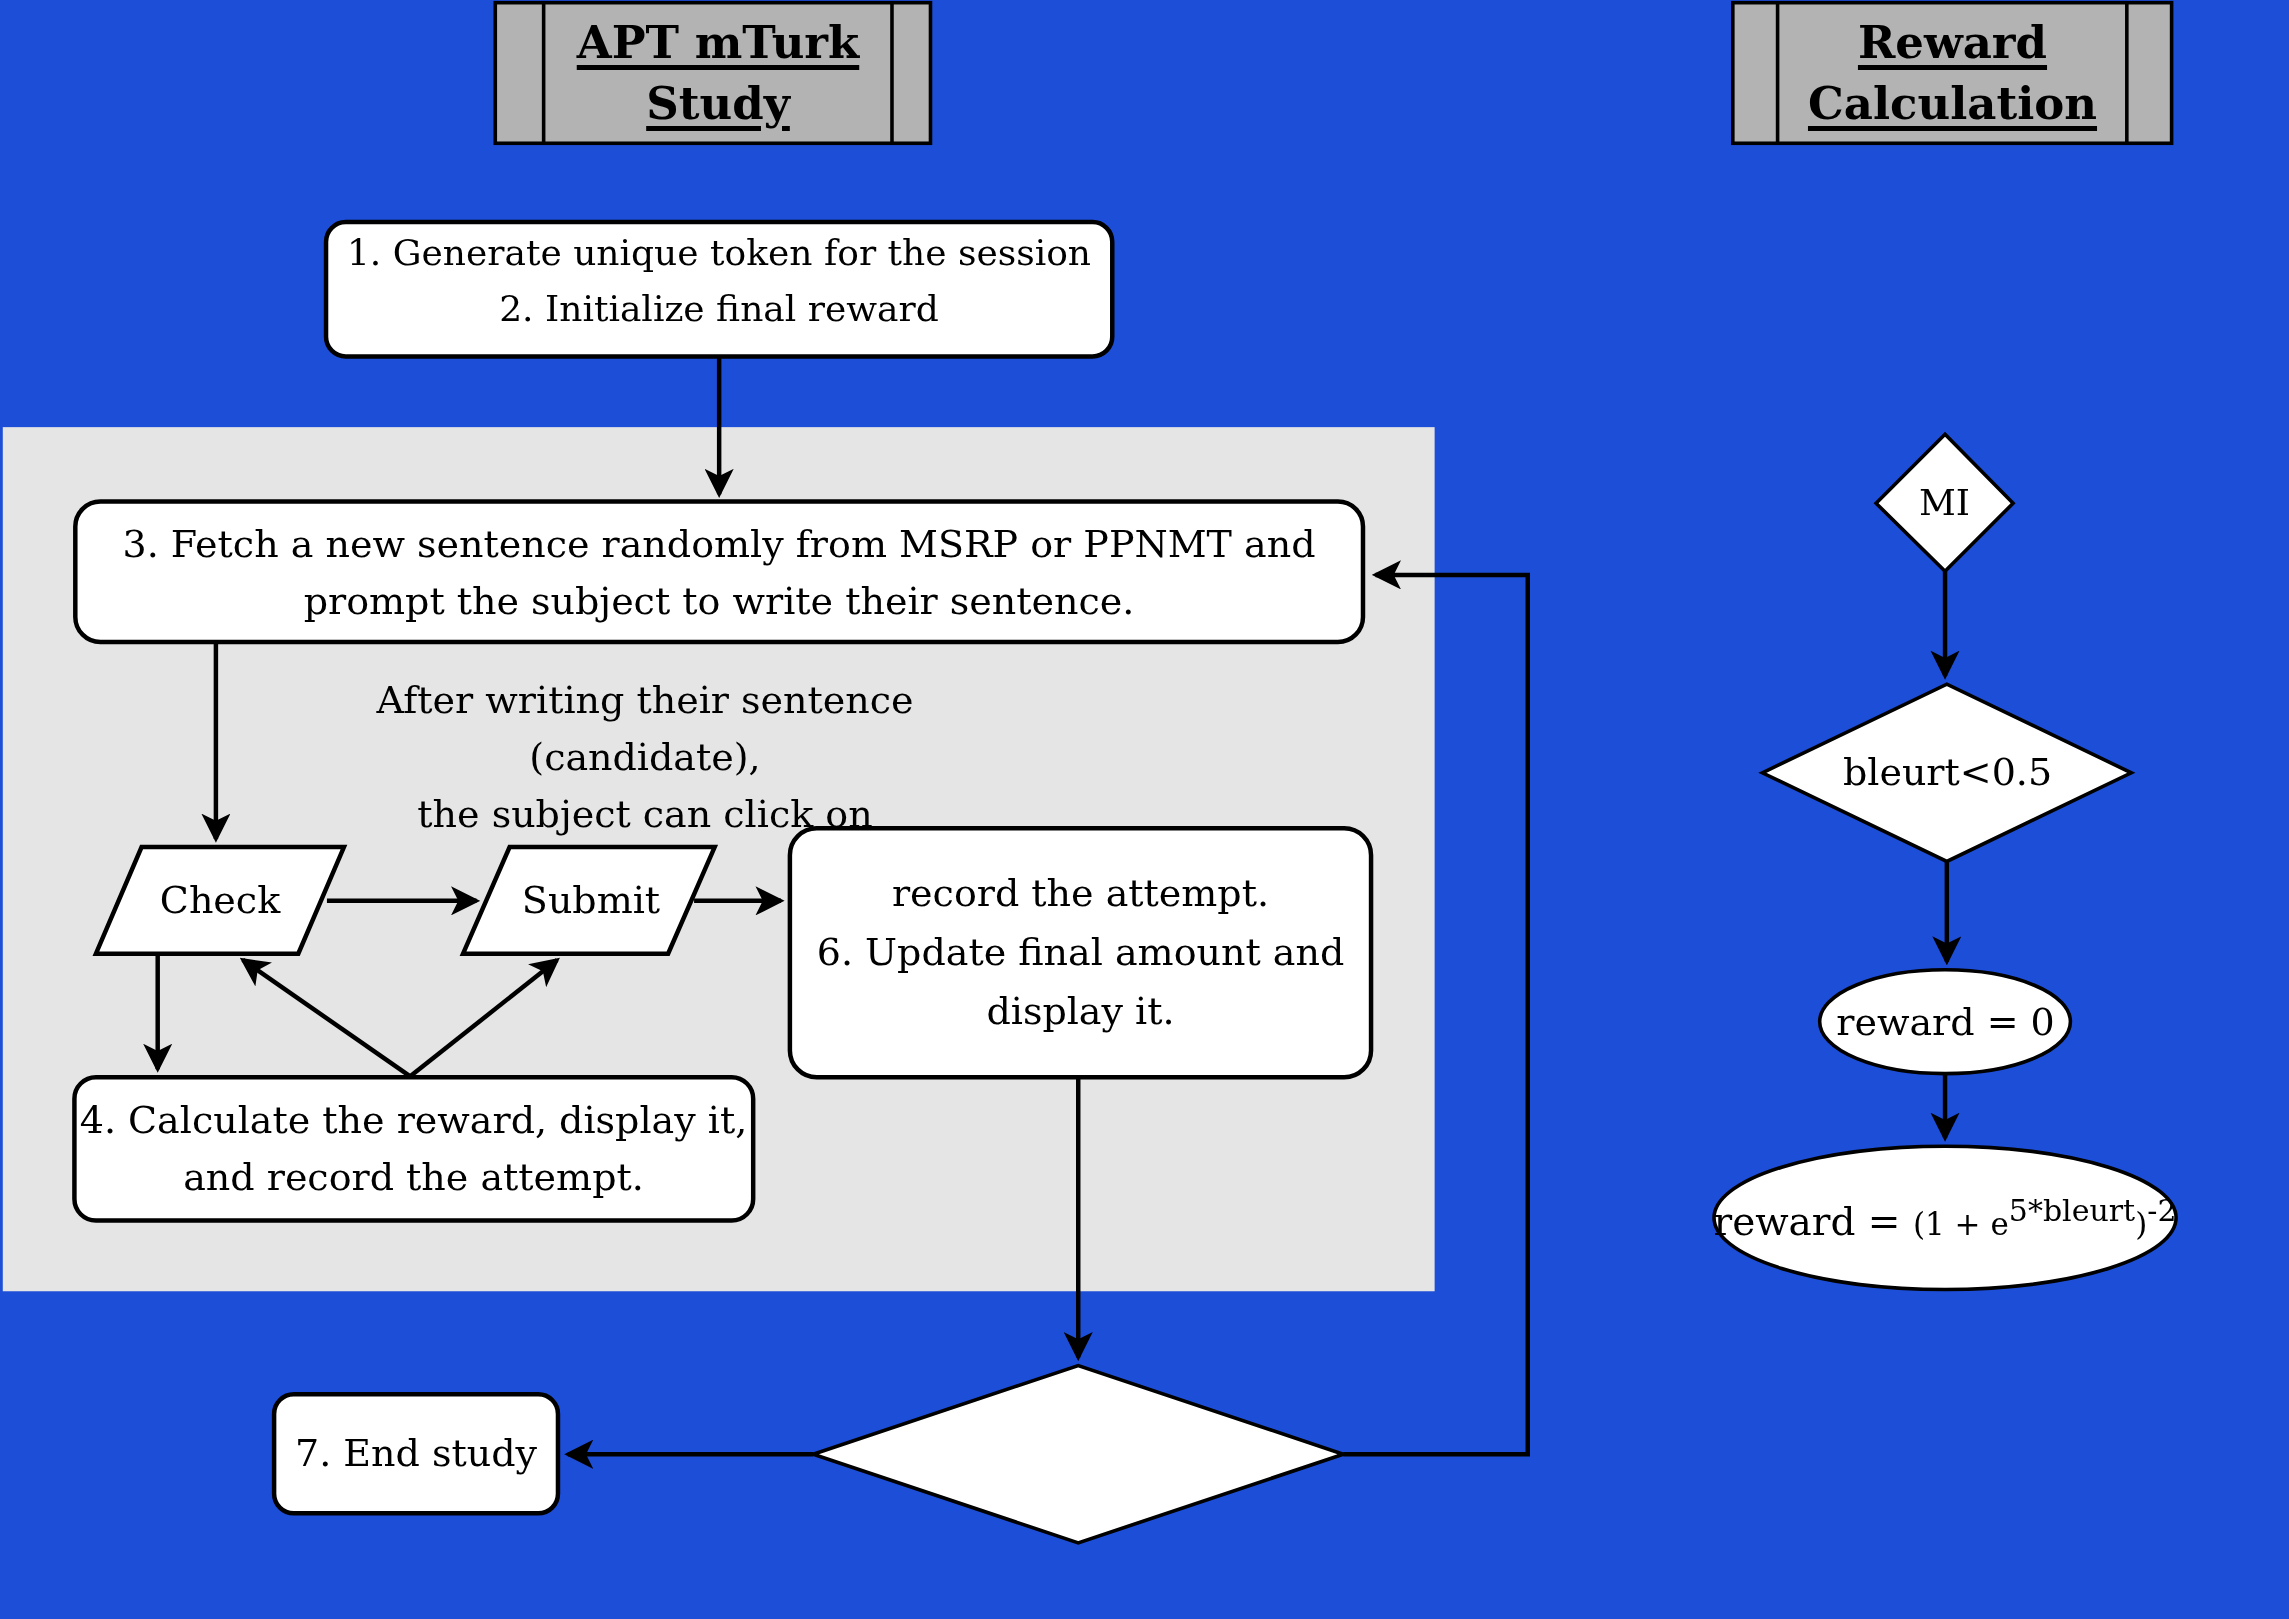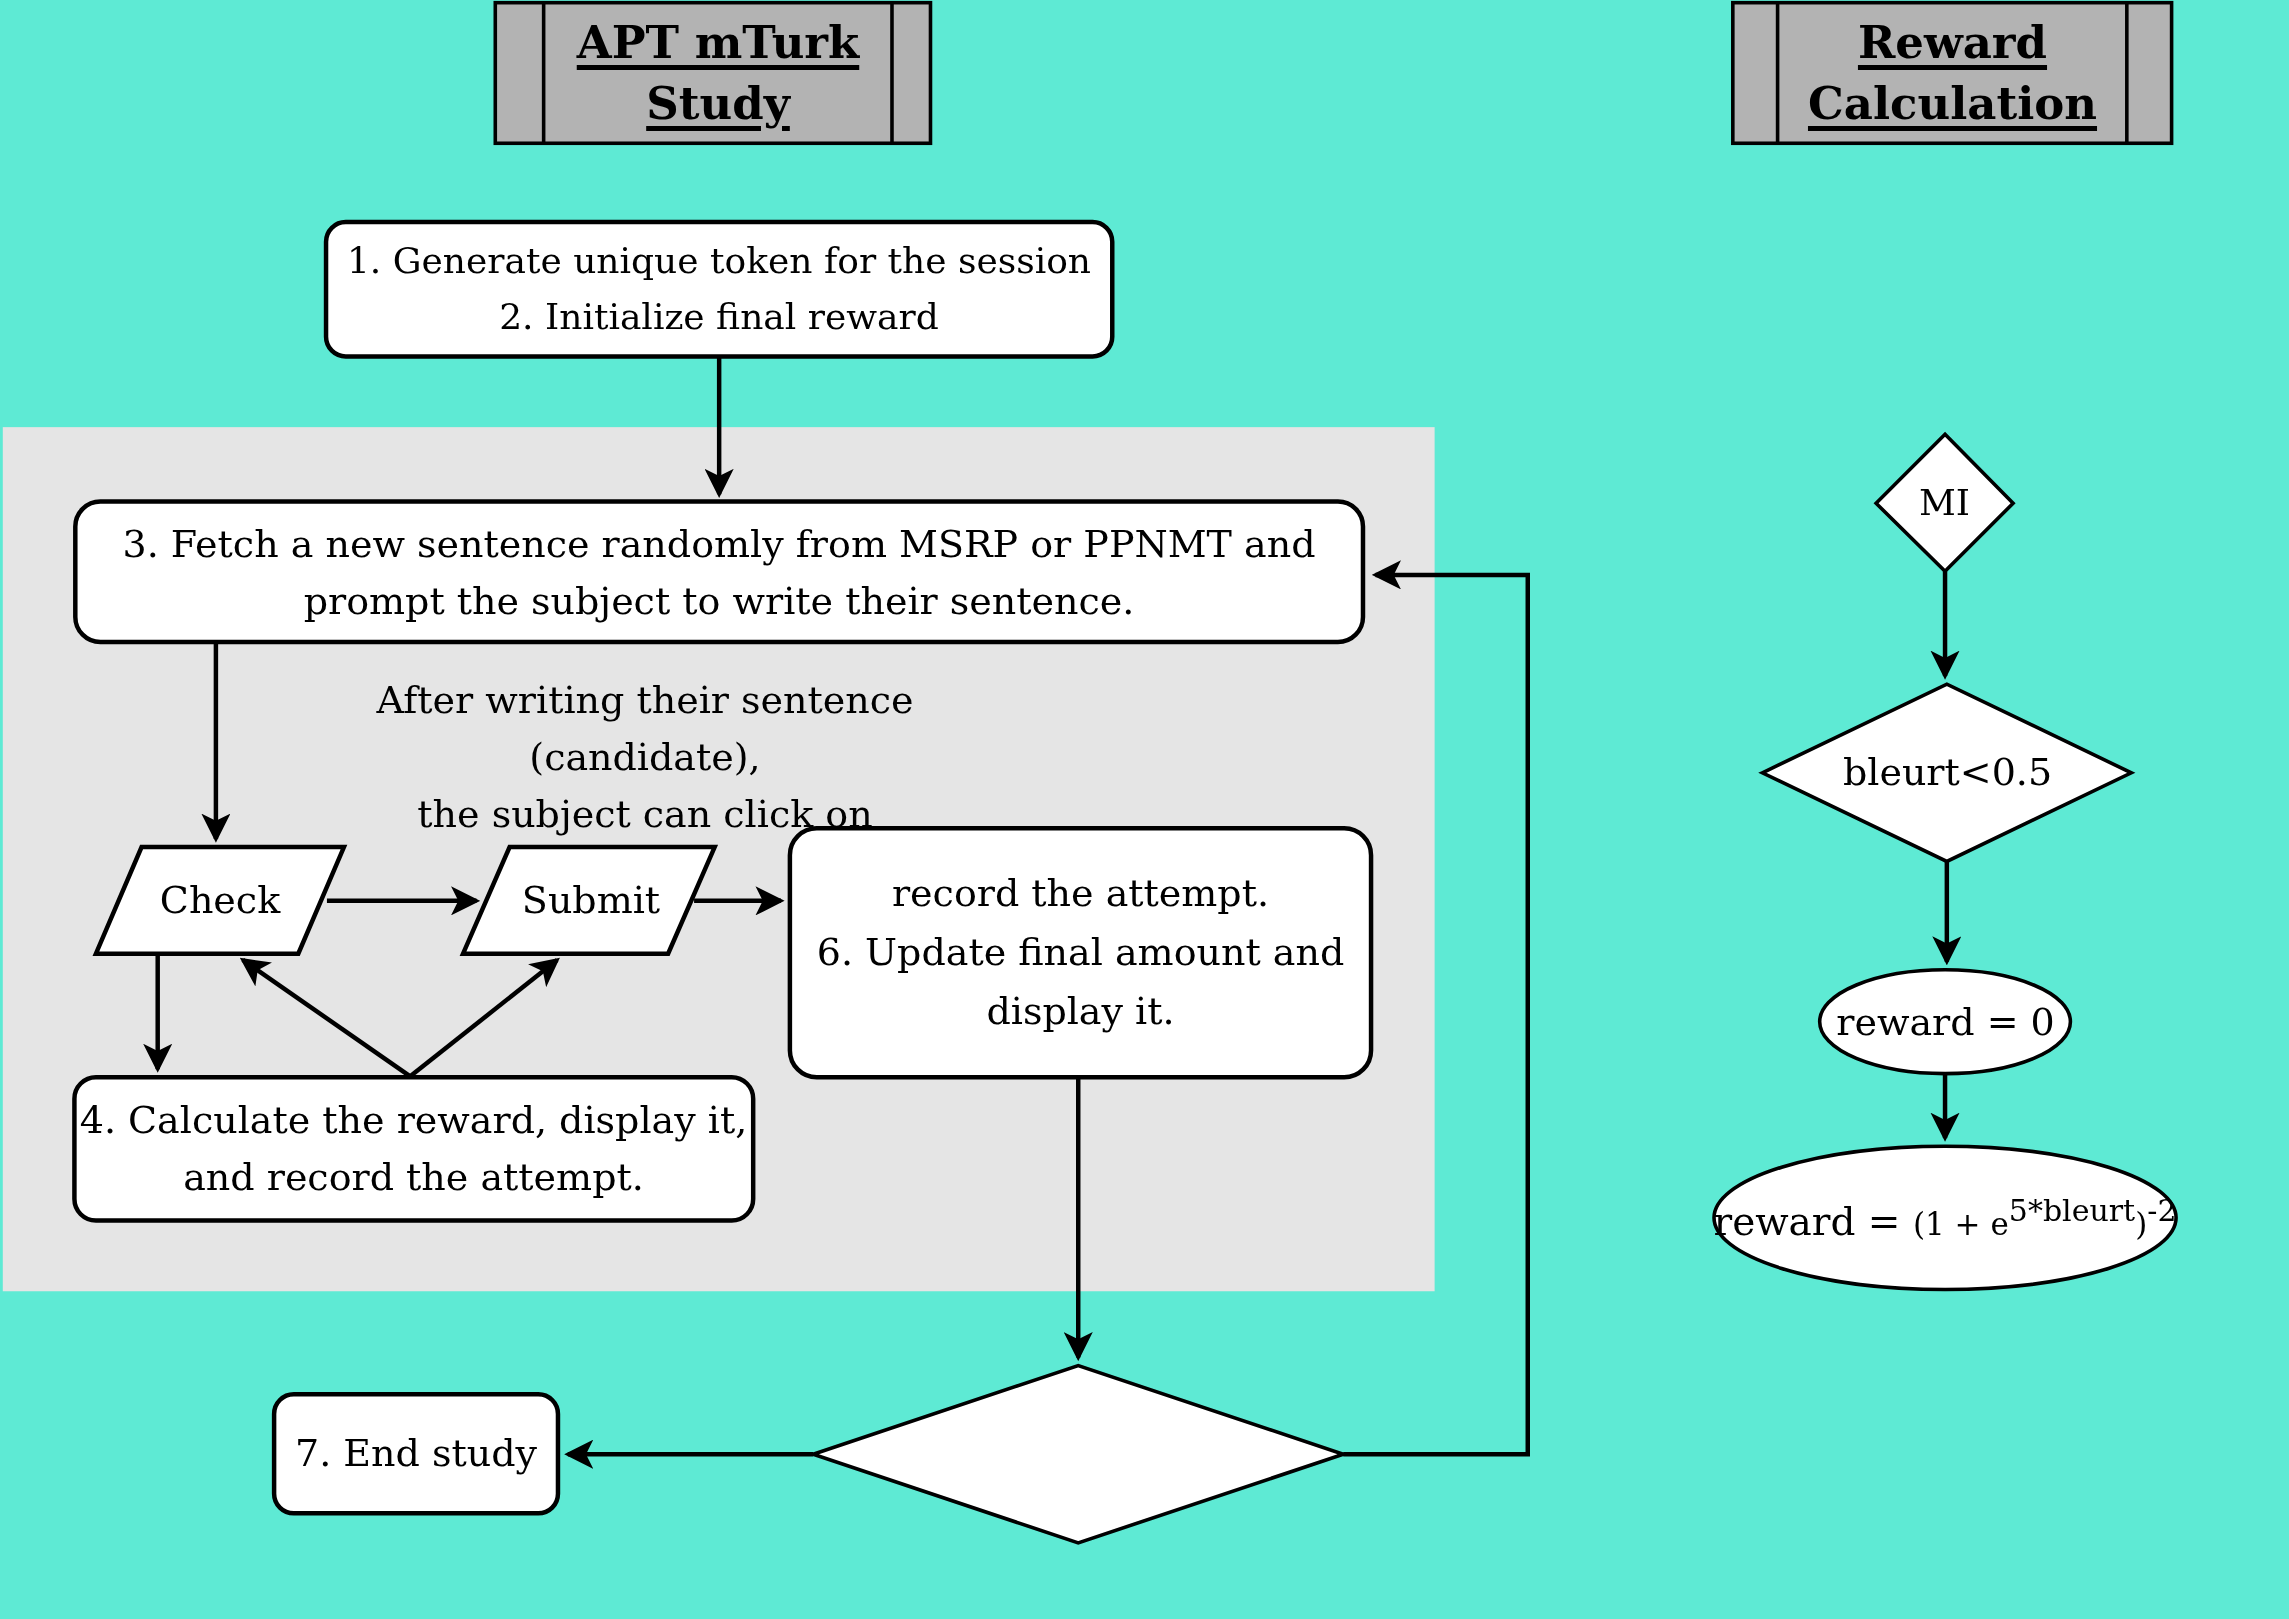--- a/index.html
+++ b/index.html
@@ -1,16 +1,16 @@
 <!DOCTYPE html>
 <html style="font-size:14.3px"><head>
 <meta charset="utf-8">
 <style>
   html,body{margin:0;padding:0;background:#000;}
-  #canvas{position:relative;width:2289px;height:1619px;background:#5eead4;overflow:hidden;
+  #canvas{position:relative;width:2289px;height:1619px;background:#1d4ed8;overflow:hidden;
           font-family:"DejaVu Serif", serif;}
   #shapes{position:absolute;left:0;top:0;}
   .txt{position:absolute;display:flex;flex-direction:column;align-items:center;
        justify-content:center;text-align:center;color:#000;}
   .title{font-weight:bold;font-size:45px;line-height:61px;text-decoration:underline;
          text-decoration-thickness:4.5px;text-underline-offset:7.2px;}
   .body40{font-size:36px;line-height:56px;}
   .body42{font-size:38px;line-height:57px;}
   .body42t{font-size:38px;line-height:59px;}
   .formula{font-size:39px;line-height:45px;display:block;white-space:nowrap;}
@@ -76,21 +76,21 @@
   <div class="txt title" style="left:544px;top:1.8px;width:348px;height:142px;">
     <div>APT mTurk</div>
     <div>Study</div>
   </div>
 
   <div class="txt title" style="left:1778px;top:1.8px;width:349px;height:142px;">
     <div>Reward</div>
     <div>Calculation</div>
   </div>
 
-  <div class="txt body40" style="left:326px;top:222px;width:786px;height:134px;text-align:center;">
+  <div class="txt body40" style="left:326px;top:214px;width:786px;height:134px;text-align:center;">
     <div>1. Generate unique token for the session</div>
     <div>2. Initialize final reward</div>
   </div>
 
   <div class="txt body42" style="left:75px;top:502px;width:1288px;height:141px;">
     <div>3. Fetch a new sentence randomly from MSRP or PPNMT and</div>
     <div>prompt the subject to write their sentence.</div>
   </div>
 
   <div class="txt body42" style="left:287px;top:699px;width:716px;height:116px;">

